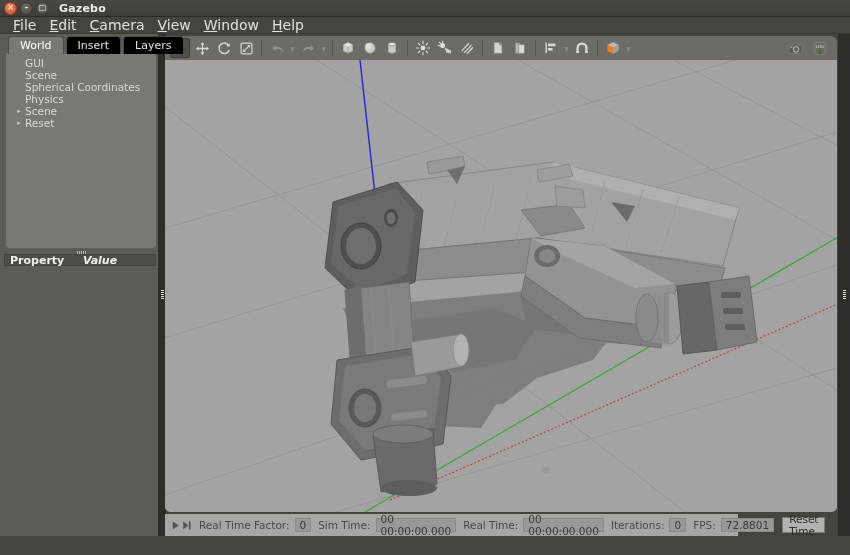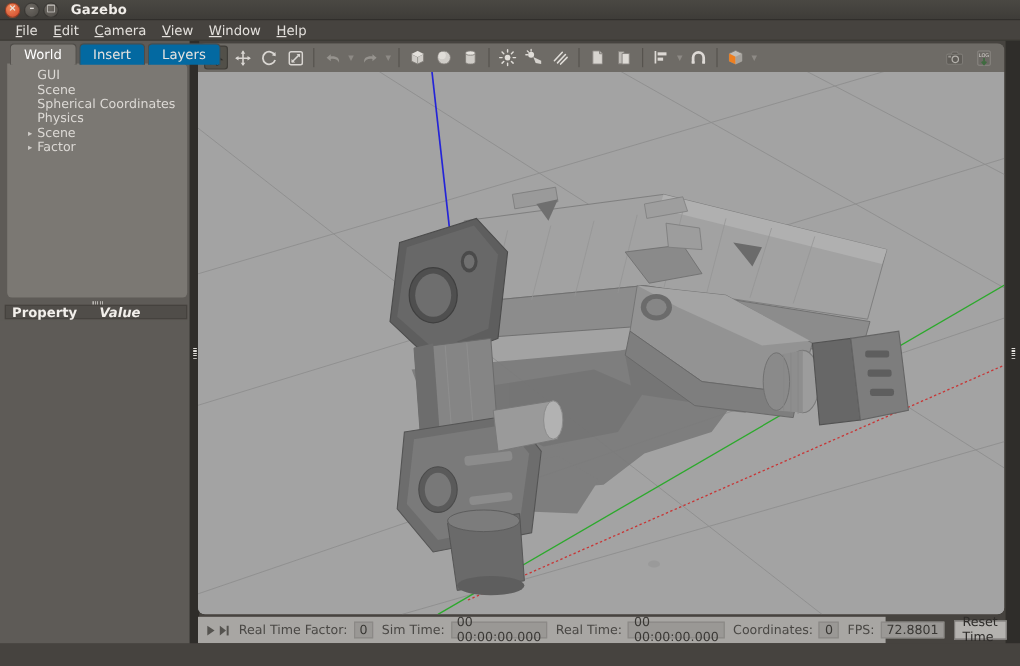--- a/index.html
+++ b/index.html
@@ -44,50 +44,49 @@
   
   .menubar {
     position: absolute; left: 0; top: 17px;
     width: 850px; height: 17px;
     background: #46433f;
     display: flex; align-items: center; padding-left: 7px;
     border-bottom: 1px solid #3a3834;
   }
   .menu-item {
     padding: 1px 7px 1px 6px;
-    font-size: 11px; color: #e3e0dc;
+    font-size: 14px; color: #e3e0dc;
   }
   .menu-item u { text-decoration: underline; }
 
   
   .leftpanel {
     position: absolute; left: 0; top: 34px;
     width: 162px; height: 504px;
     background: #5e5b57;
   }
   .tabrow {
     position: absolute; left: 8px; top: 2px;
     display: flex; align-items: flex-end; gap: 2px;
     z-index: 3;
   }
   .tab {
     height: 18px; padding: 0 11px;
     display: flex; align-items: center;
     font-size: 11px; color: #e7e4e0;
-    background: #0369a1;
+    background: #000000;
     border-top-left-radius: 4px; border-top-right-radius: 4px;
     border: 1px solid #4e4b47; border-bottom: none;
   }
   .tab.active { background: #7b7873; color: #ffffff; }
   .treebox {
     position: absolute; left: 6px; top: 19px;
     width: 150px; height: 195px;
     background: #7b7873;
     border-radius: 0 4px 4px 4px;
-    padding-left: 6px;
   }
   .tree { padding: 4px 0 0 0; }
   .tree-item {
     display: flex; align-items: center;
     height: 12px; font-size: 10.5px;
     color: #dcd9d5; padding-left: 8px;
   }
   .tree-arrow {
     width: 10px; display: inline-block; text-align: center;
     font-size: 7px; color: #cfccc8; line-height: 12px;
@@ -281,21 +280,21 @@
         <div class="tree-item">
           <i class="tree-arrow"></i>
           <span class="tree-label">Physics</span>
         </div>
         <div class="tree-item">
           <i class="tree-arrow">▸</i>
           <span class="tree-label">Scene</span>
         </div>
         <div class="tree-item">
           <i class="tree-arrow">▸</i>
-          <span class="tree-label">Factor</span>
+          <span class="tree-label">Reset</span>
         </div>
       </div>
     </div>
 
     <div class="splitter-h">
       <i></i>
     </div>
 
     <div class="propheader">
       <div class="col-prop">Property</div>
@@ -618,21 +617,21 @@
 
     <div class="sb-lbl">Real Time Factor:</div>
     <div class="sb-field rtf">0</div>
 
     <div class="sb-lbl">Sim Time:</div>
     <div class="sb-field sim">00 00:00:00.000</div>
 
     <div class="sb-lbl">Real Time:</div>
     <div class="sb-field real">00 00:00:00.000</div>
 
-    <div class="sb-lbl">Coordinates:</div>
+    <div class="sb-lbl">Iterations:</div>
     <div class="sb-field iter">0</div>
 
     <div class="sb-lbl">FPS:</div>
     <div class="sb-field fps">72.8801</div>
 
     <div class="sb-reset">
       <span>Reset Time</span>
     </div>
   </div>
 

